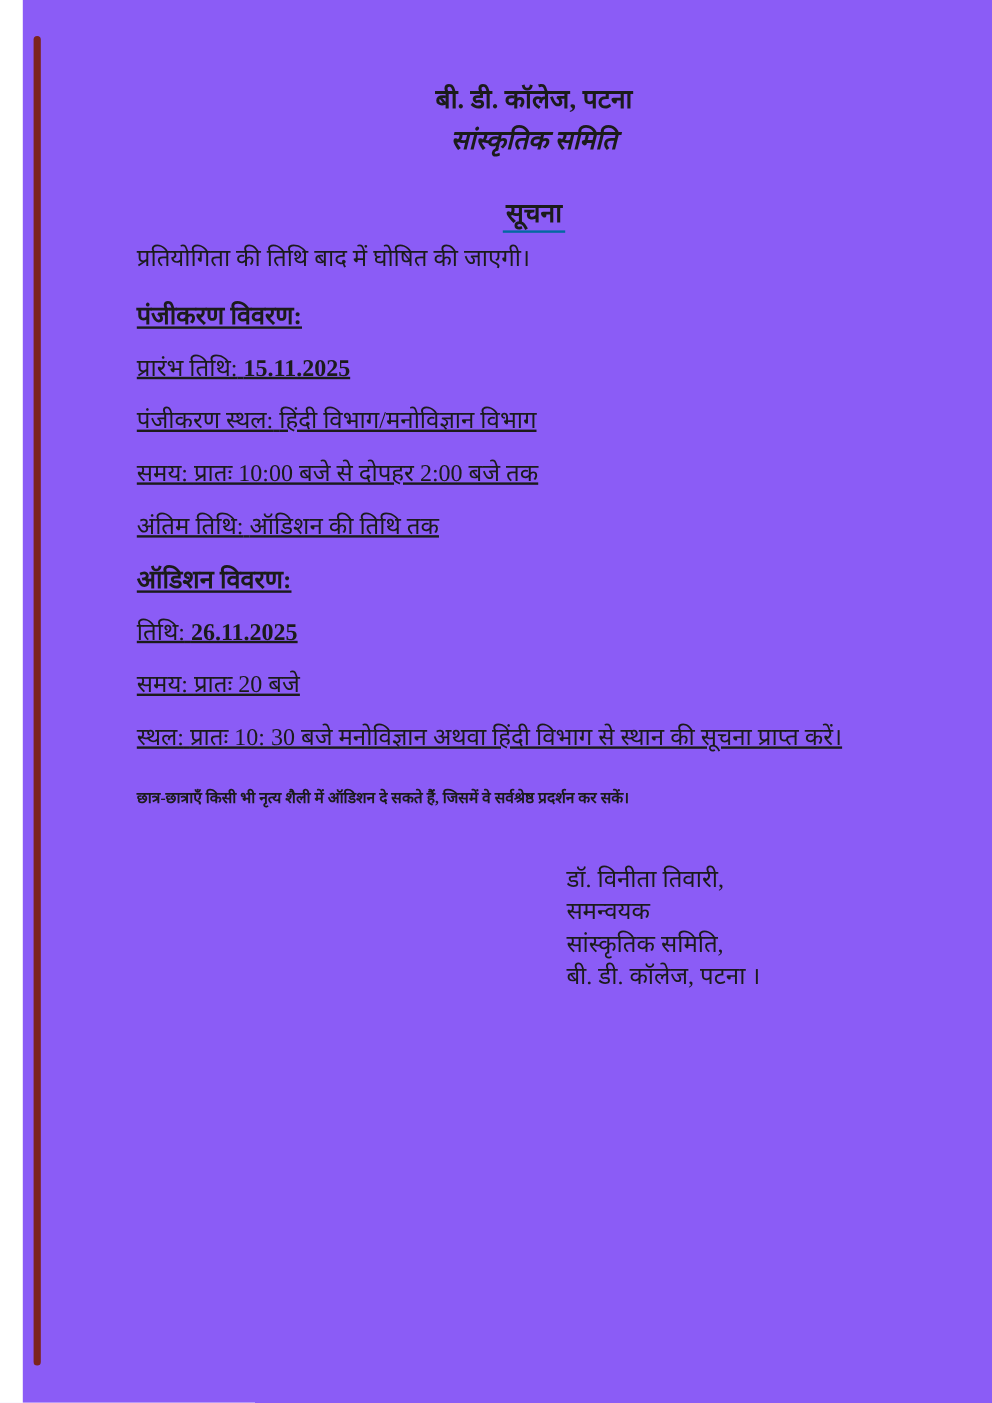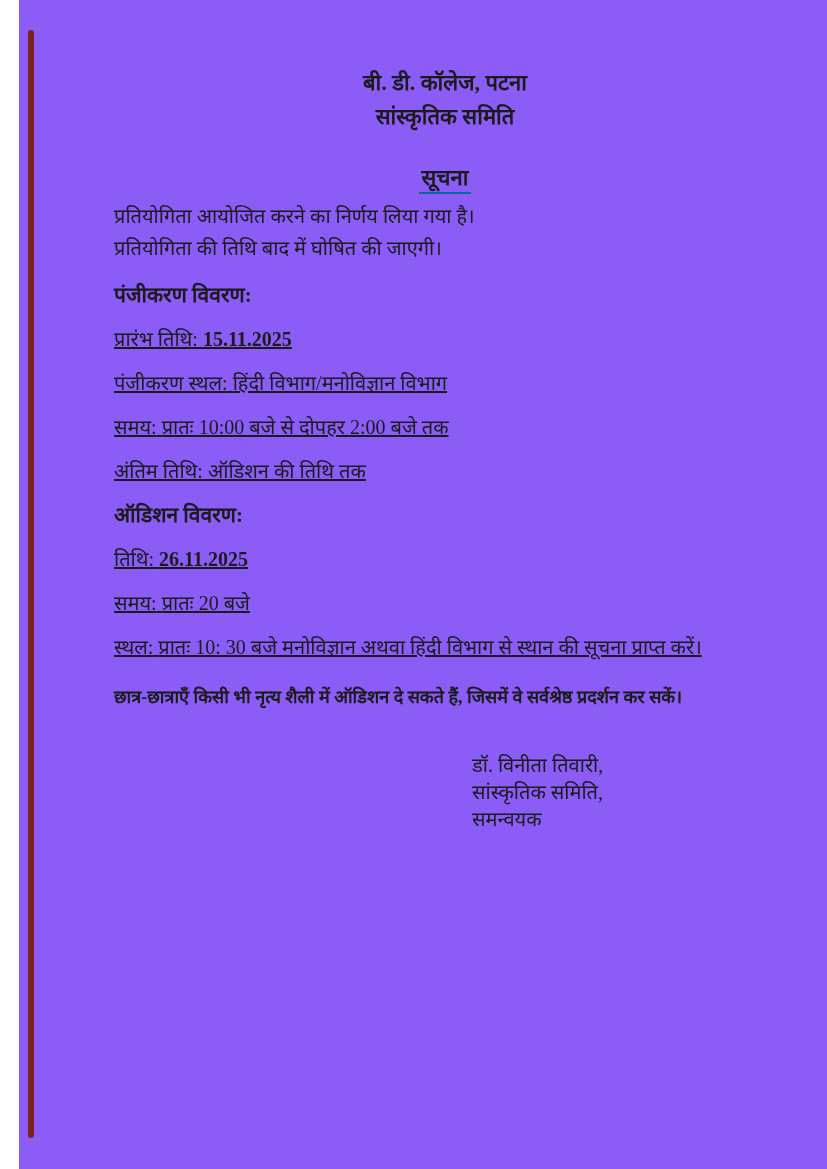--- a/index.html
+++ b/index.html
@@ -25,41 +25,42 @@
     left: 95px;
     top: 68px;
     width: 662px;
   }
   .h1, .h2 {
     font-size: 22px;
     font-weight: bold;
     line-height: 30px;
     text-align: center;
   }
-  .h2 { margin-top: 4px; }
+  .h2 { margin-top: 4px; font-style: italic; }
   .notice-title-wrap { text-align: center; margin-top: 32px; line-height: 27px; }
   .notice-title {
     display: inline-block;
     font-size: 22px;
     font-weight: bold;
     border-bottom: 2px solid #0369a1;
     padding: 0 3px 1px 3px;
   }
   .intro { margin-top: 6px; font-size: 20px; line-height: 32px; }
   .justify-full { text-align: justify; text-align-last: justify; }
   .section-heading {
     font-size: 21px;
     font-weight: bold;
     margin-top: 18px;
     line-height: 26px;
+    text-decoration: underline;
   }
   .item { font-size: 20px; margin-top: 19px; line-height: 25px; text-decoration: underline; }
   .val-bold { font-weight: bold; }
   .closing {
-    font-size: 18px;
+    font-size: 13px;
     font-weight: bold;
     line-height: 34px;
     margin-top: 20px;
     text-align: justify;
   }
   .signature {
     margin-top: 38px;
     margin-left: 358px;
     font-size: 20px;
     line-height: 27px;
@@ -76,21 +77,20 @@
   <div class="content">
 
     <div class="h1">बी. डी. कॉलेज, पटना</div>
     <div class="h2">सांस्कृतिक समिति</div>
 
     <div class="notice-title-wrap">
       <span class="notice-title">सूचना</span>
     </div>
 
     <div class="intro">
-      <div>प्रतियोगिता आयोजित करने का निर्णय लिया गया है।</div>
       <div>प्रतियोगिता की तिथि बाद में घोषित की जाएगी।</div>
     </div>
 
     <div class="section-heading">पंजीकरण विवरण:</div>
 
     <div class="item">
       <span>प्रारंभ तिथि:</span>
       <span class="val-bold">15.11.2025</span>
     </div>
     <div class="item">
@@ -118,18 +118,19 @@
     </div>
     <div class="item">
       <span>स्थल:</span>
       <span>प्रातः 10: 30 बजे मनोविज्ञान अथवा हिंदी विभाग से स्थान की सूचना प्राप्त करें।</span>
     </div>
 
     <div class="closing">छात्र-छात्राएँ किसी भी नृत्य शैली में ऑडिशन दे सकते हैं, जिसमें वे सर्वश्रेष्ठ प्रदर्शन कर सकें।</div>
 
     <div class="signature">
       <div class="sig-line">डॉ. विनीता तिवारी,</div>
+      <div class="sig-line">समन्वयक</div>
       <div class="sig-line">सांस्कृतिक समिति,</div>
-      <div class="sig-line">समन्वयक</div>
+      <div class="sig-line">बी. डी. कॉलेज, पटना ।</div>
     </div>
 
   </div>
 </div>
 
 </body></html>

